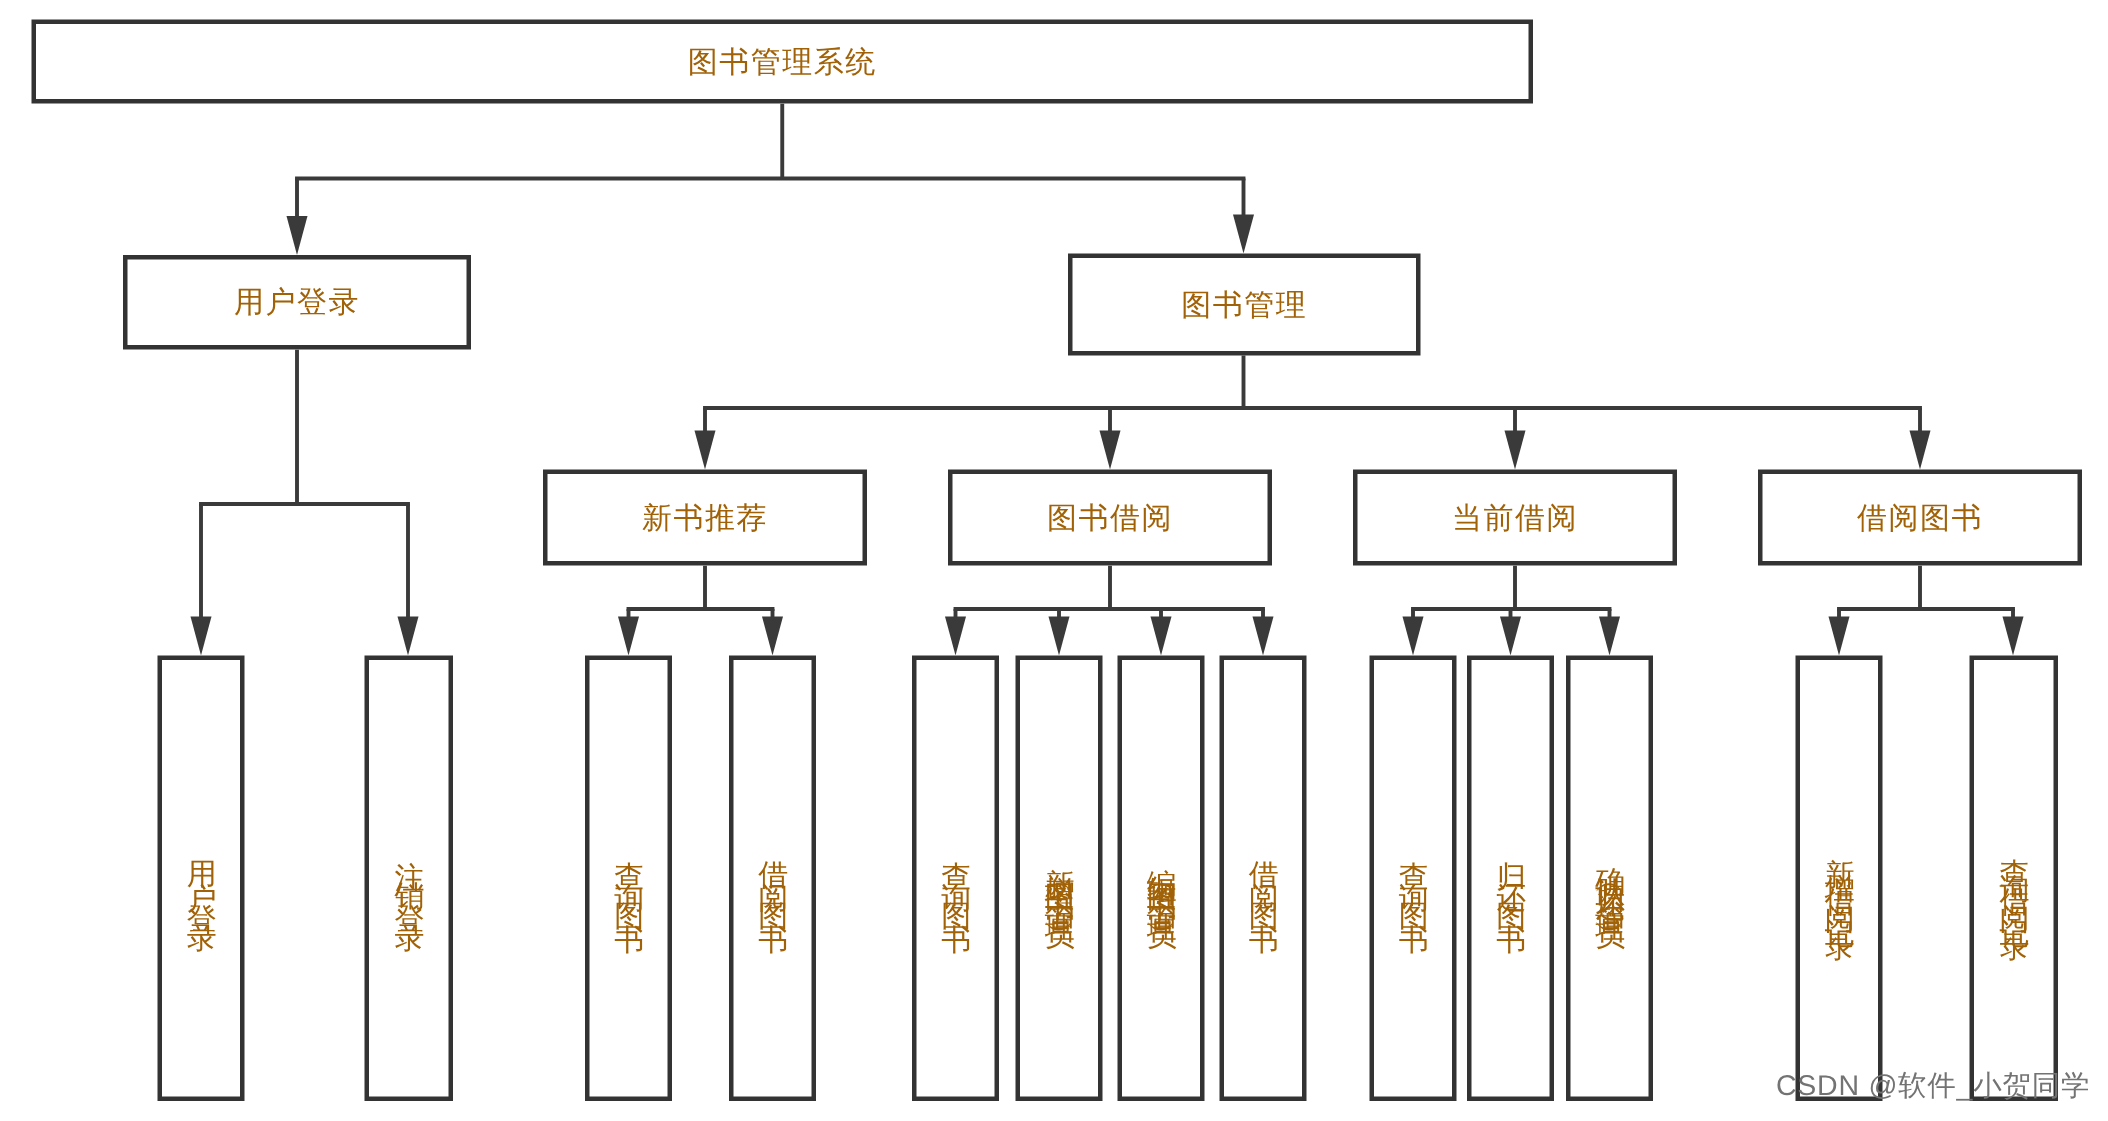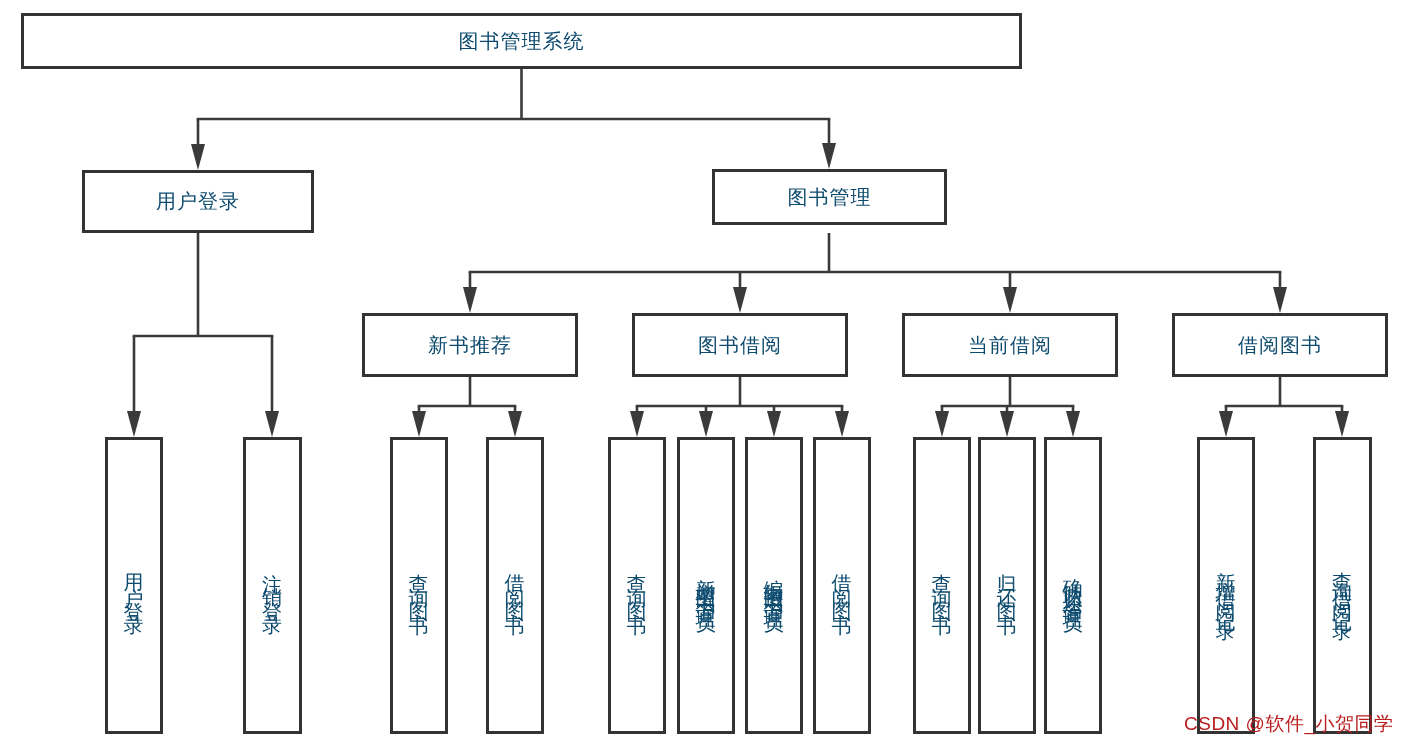--- a/index.html
+++ b/index.html
@@ -17,42 +17,42 @@
     position: absolute; left: 0; top: 0;
     width: 1405px; height: 747px;
     z-index: 1;
   }
   .connectors line { stroke: #3a3a3a; stroke-width: 2.6; }
   .connectors polygon { fill: #3a3a3a; }
   .node {
     position: absolute;
     background: #ffffff;
     border: 3px solid #333333;
-    color: #0c4a6e;
+    color: #a16207;
     display: flex; align-items: center; justify-content: center;
     font-size: 20px;
     letter-spacing: 1px;
     z-index: 2;
     text-align: center;
   }
   .vnode {
     writing-mode: vertical-rl;
     text-orientation: mixed;
     line-height: 1;
     font-size: 20px;
     padding: 6px 0;
   }
   .ls4 { letter-spacing: 14px; }
   .ls6 { letter-spacing: 10px; }
   .ls9 { letter-spacing: 5px; }
   .watermark {
     position: absolute;
     left: 1184px; top: 711px;
     font-size: 19px;
-    color: #b91c1c;
+    color: #737373;
     letter-spacing: 0.5px;
     white-space: nowrap;
     z-index: 5;
   }
 </style>
 </head>
 <body>
 
 <div class="canvas">
 
@@ -128,21 +128,21 @@
       <line x1="1226" y1="406" x2="1226" y2="419"></line>
       <polygon points="1219,411 1233,411 1226,437"></polygon>
       <line x1="1342" y1="406" x2="1342" y2="419"></line>
       <polygon points="1335,411 1349,411 1342,437"></polygon>
     </g>
   </svg>
 
   <div class="node" style="left:21px; top:13px; width:1001px; height:56px;">图书管理系统</div>
 
   <div class="node" style="left:82px; top:170px; width:232px; height:63px;">用户登录</div>
-  <div class="node" style="left:712px; top:169px; width:235px; height:56px;">图书管理</div>
+  <div class="node" style="left:712px; top:169px; width:235px; height:68px;">图书管理</div>
 
   <div class="node" style="left:632px; top:313px; width:216px; height:64px;">图书借阅</div>
   <div class="node" style="left:362px; top:313px; width:216px; height:64px;">新书推荐</div>
   <div class="node" style="left:902px; top:313px; width:216px; height:64px;">当前借阅</div>
   <div class="node" style="left:1172px; top:313px; width:216px; height:64px;">借阅图书</div>
 
   <div class="node vnode ls4" style="left:105px; top:437px; width:58px; height:297px;">用户登录</div>
   <div class="node vnode ls4" style="left:243px; top:437px; width:59px; height:297px;">注销登录</div>
 
   <div class="node vnode ls4" style="left:390px; top:437px; width:58px; height:297px;">查询图书</div>

